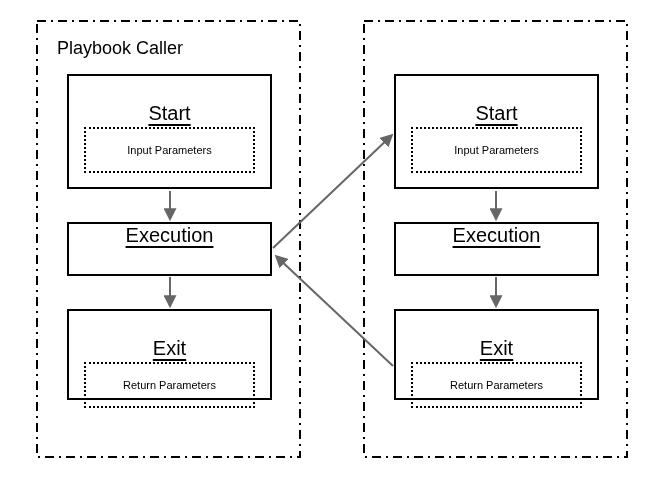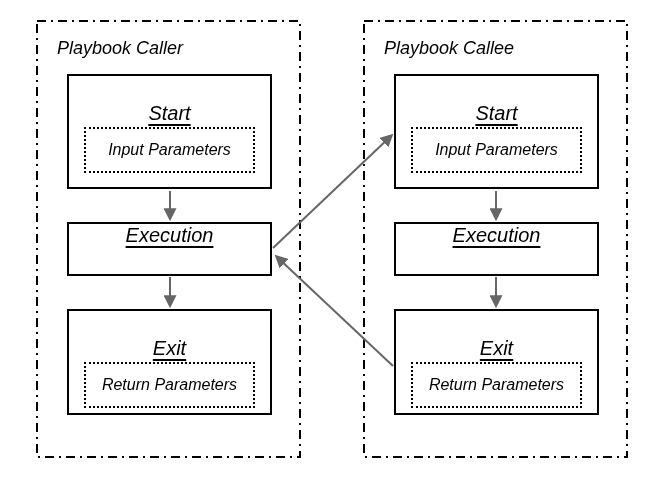--- a/index.html
+++ b/index.html
@@ -8,21 +8,20 @@
     background: #ffffff;
     font-family: "Liberation Sans", "DejaVu Sans", sans-serif;
     color: #000000;
   }
   .stage {
     position: relative;
     width: 671px;
     height: 492px;
     background: #ffffff;
     overflow: hidden;
-    font-style: italic;
   }
   .overlay {
     position: absolute;
     left: 0;
     top: 0;
     width: 671px;
     height: 492px;
   }
   .container-border {
     fill: none;
@@ -59,41 +58,41 @@
     border: 2px solid #000000;
     text-align: center;
   }
   .node.tall { height: 115px; }
   .node.mid {
     height: 54px;
     display: flex;
     align-items: flex-start;
     justify-content: center;
   }
-  .node.exit { height: 106px; }
+  .node.exit { height: 91px; }
   .node-label {
     font-size: 20px;
     line-height: 23px;
     text-decoration: underline;
     text-underline-offset: 4px;
     text-decoration-thickness: 1.5px;
   }
   .tall .node-label { margin-top: 26px; }
   .param-box {
     position: absolute;
     left: 15px;
     right: 15px;
     top: 51px;
     height: 46px;
     box-sizing: border-box;
     border: 2px dotted #000000;
     display: flex;
     align-items: center;
     justify-content: center;
-    font-size: 16px;
+    font-size: 11px;
     white-space: nowrap;
   }
 </style>
 </head>
 <body>
 
 <div class="stage">
 
   <svg class="overlay" width="671" height="492" viewBox="0 0 671 492">
     <defs>
@@ -129,21 +128,20 @@
 
     <div class="node tall exit" style="top:288px">
       <div class="node-label">Exit</div>
       <div class="param-box">
         <span>Return Parameters</span>
       </div>
     </div>
   </section>
 
   <section class="group" style="left:364px">
-    <h2 class="group-title">Playbook Callee</h2>
 
     <div class="node tall" style="top:53px">
       <div class="node-label">Start</div>
       <div class="param-box">
         <span>Input Parameters</span>
       </div>
     </div>
 
     <div class="node mid" style="top:201px">
       <div class="node-label">Execution</div>

